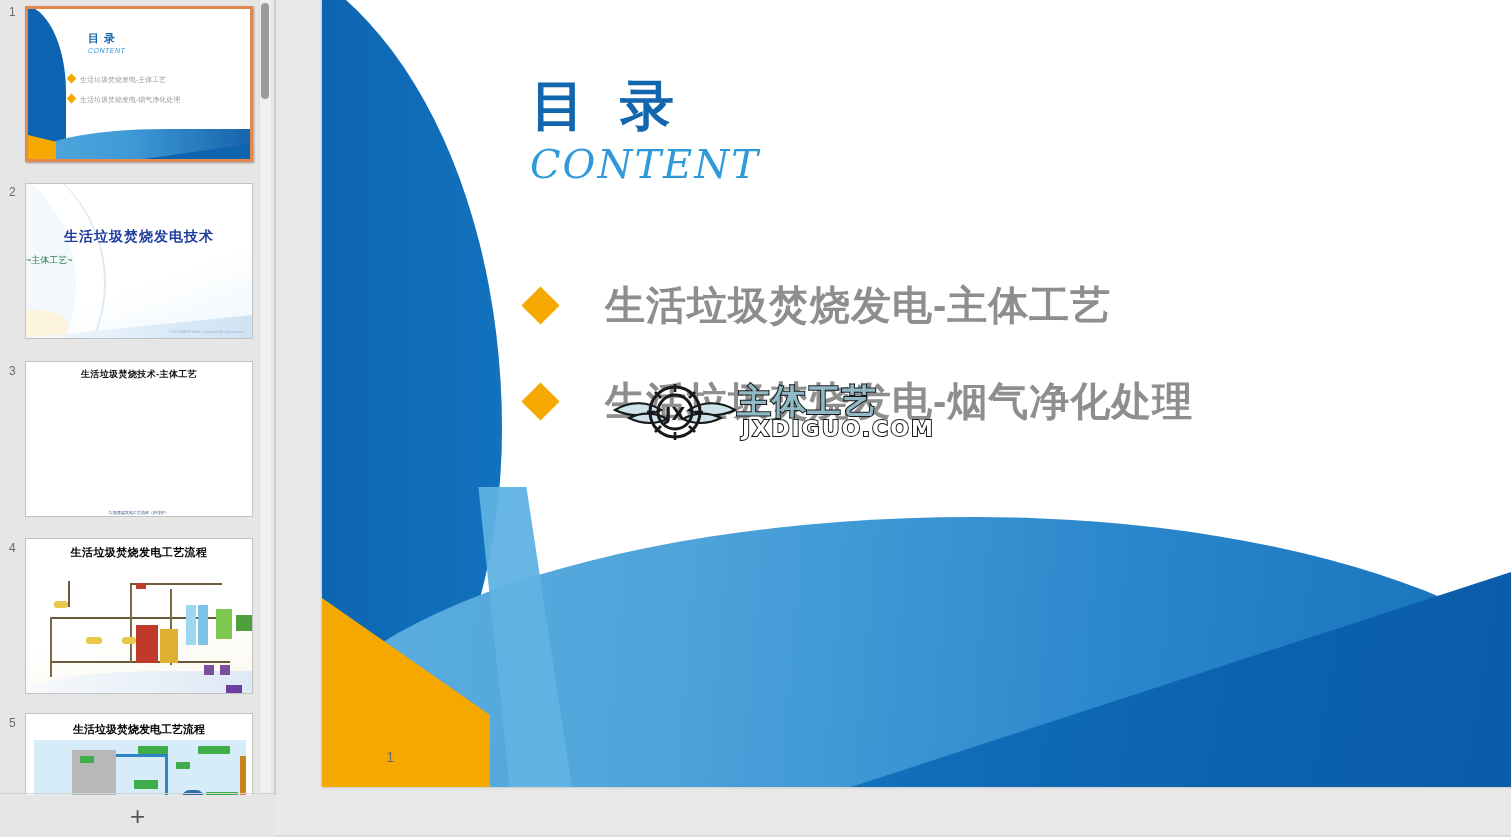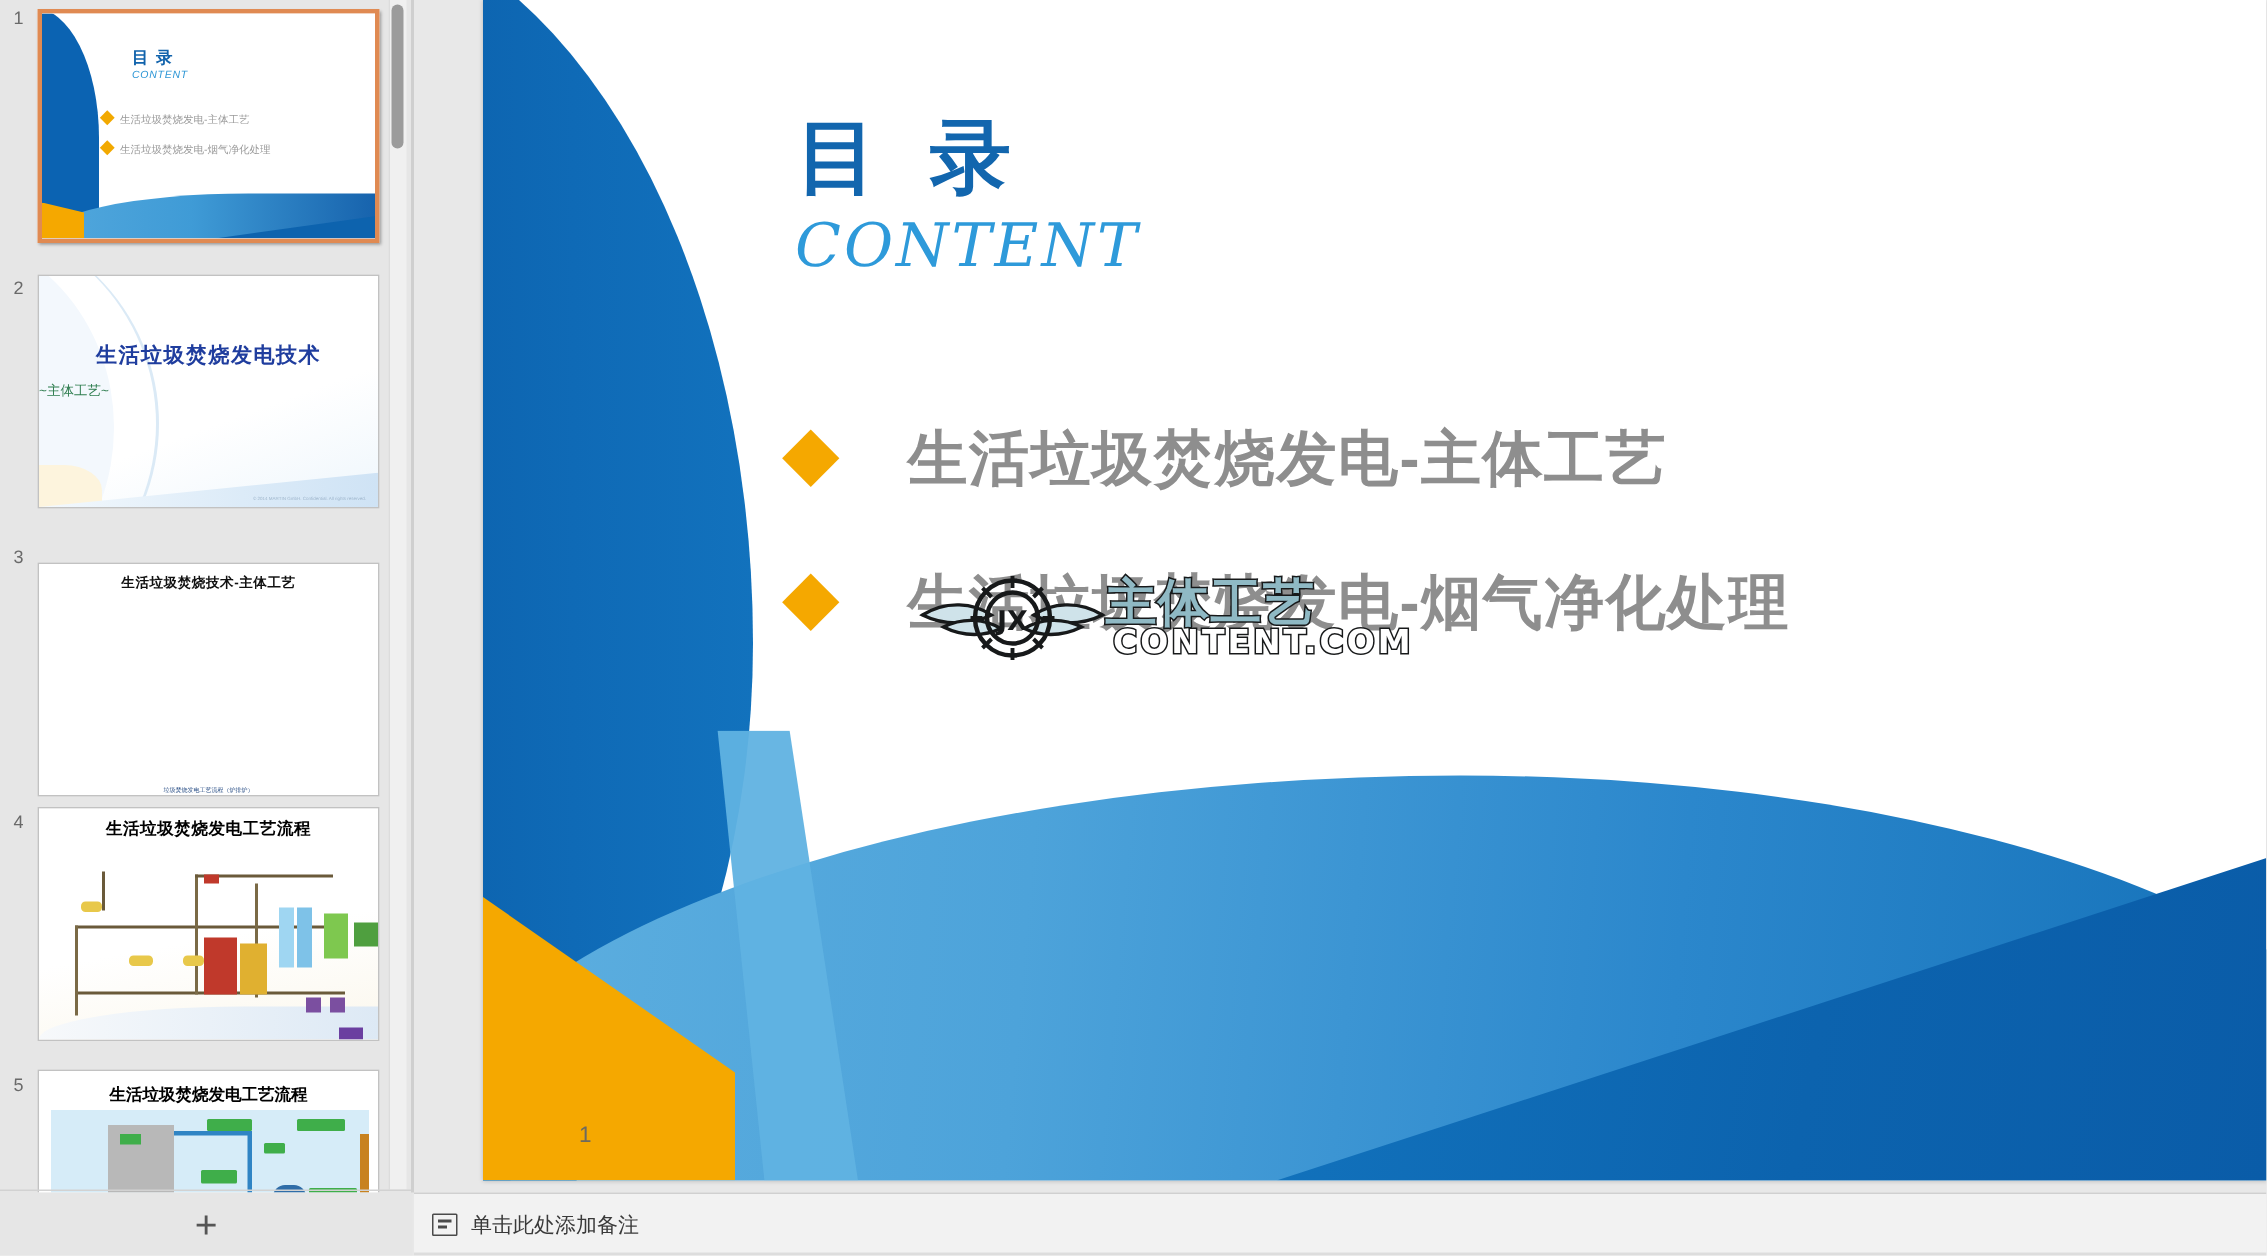--- a/index.html
+++ b/index.html
@@ -279,21 +279,21 @@
           <div class="t2-band"></div>
           <div class="t2-title">生活垃圾焚烧发电技术</div>
           <div class="t2-sub">~主体工艺~</div>
           <div class="t2-foot">© 2014 MARTIN GmbH. Confidential. All rights reserved.</div>
         </div>
       </div>
     </div>
 
     <div class="thumb-row">
       <span class="thumb-num" style="top:365px;">3</span>
-      <div class="thumb-frame" style="top:361px; height:156px;margin-top:14px;">
+      <div class="thumb-frame" style="top:361px; height:156px;">
         <div class="thumb-inner">
           <div class="t3-head">生活垃圾焚烧技术-主体工艺</div>
           <div class="t3-cap">垃圾焚烧发电工艺流程（炉排炉）</div>
         </div>
       </div>
     </div>
 
     <div class="thumb-row">
       <span class="thumb-num" style="top:542px;">4</span>
       <div class="thumb-frame" style="top:538px; height:156px;">
@@ -405,25 +405,21 @@
             <line x1="38" y1="34" x2="46" y2="34"></line>
               <line x1="86" y1="34" x2="94" y2="34"></line>
             <line x1="46" y1="14" x2="52" y2="20"></line>
               <line x1="80" y1="48" x2="86" y2="54"></line>
             <line x1="86" y1="14" x2="80" y2="20"></line>
               <line x1="52" y1="48" x2="46" y2="54"></line>
           </g>
           <text x="66" y="42" font-size="18" font-weight="bold" text-anchor="middle" fill="#17191a" font-family="DejaVu Sans, sans-serif">JX</text>
         </svg>
         <div class="wm-text">主体工艺</div>
-        <div class="wm-url">CONTENT.COM</div>
+        <div class="wm-url">JXDIGUO.COM</div>
       </div>
 
     </div>
   </div>
 
-  <div id="notes-bar">
-    <span class="notes-icon"></span>
-    <span class="notes-text">单击此处添加备注</span>
-  </div>
   <div id="notes-underline"></div>
 
 </div>
 
 </body></html>

